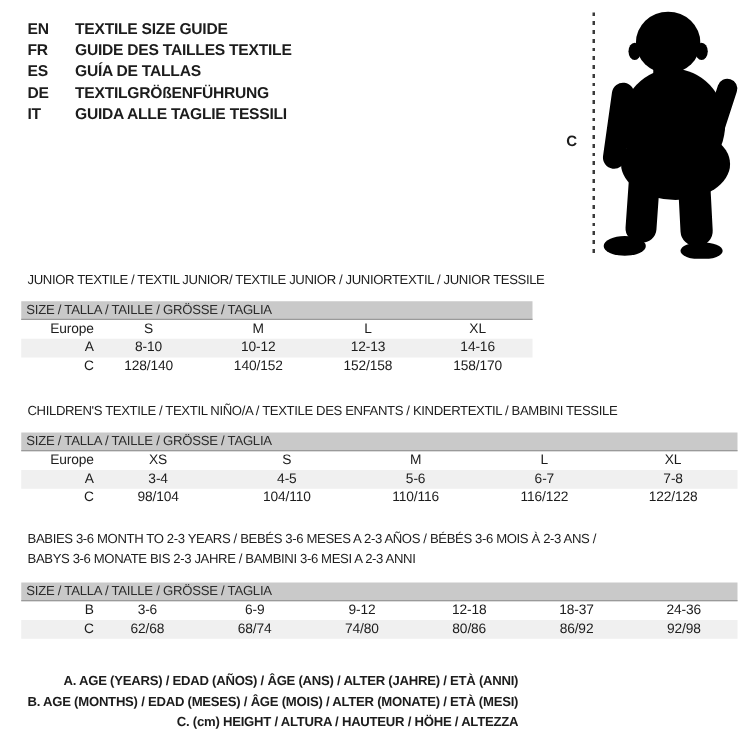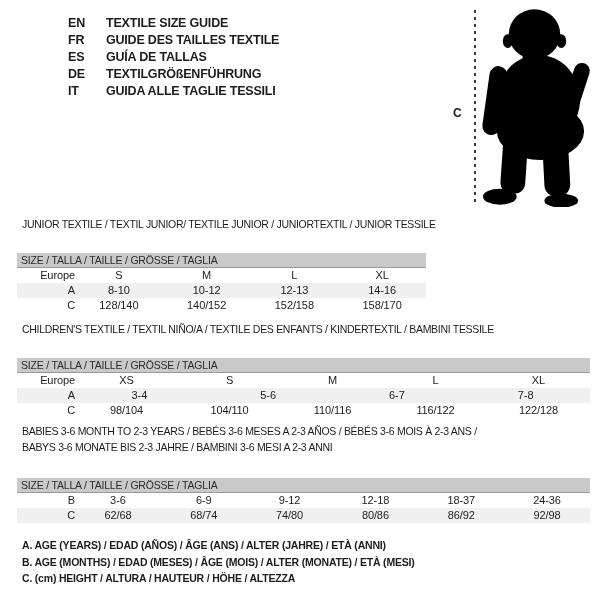--- a/index.html
+++ b/index.html
@@ -3,47 +3,47 @@
 <meta charset="utf-8">
 <style>
   html,body{margin:0;padding:0;background:#fff;}
   .canvas{
     position:relative;width:600px;height:600px;background:#fff;overflow:hidden;
     font-family:"Liberation Sans","DejaVu Sans",sans-serif;color:var(--text,#1c1c1c);
   }
   
   .langs{position:absolute;left:22px;top:15px;}
   .lang-row{display:flex;height:17px;line-height:17px;font-size:12.5px;font-weight:bold;letter-spacing:-0.2px;}
-  .lang-row .code{width:38px;margin-left:46px;}
+  .lang-row .code{width:38px;}
   
   .measure-line{
     position:absolute;left:474px;top:10px;width:2px;height:196px;
     background:repeating-linear-gradient(to bottom,#3a3a3a 0 3px,transparent 3px 7px);
   }
   .measure-label{position:absolute;left:453px;top:106px;font-size:12px;font-weight:bold;}
   .baby{position:absolute;left:478px;top:8px;width:114px;height:199px;}
   
   .section{position:absolute;left:17px;}
   .s1{top:216px;width:409px;}
   .s2{top:321px;width:573px;}
   .s3{top:423px;width:573px;}
   .sec-title{font-size:10.5px;font-weight:normal;line-height:16px;letter-spacing:-0.3px;white-space:nowrap;padding-left:5px;}
   .sec-gap{height:9px;}
   .s3 .sec-gap{height:11px;}
   .size-bar{
     height:14px;line-height:14px;background:var(--size-bar,#c9c9c9);
     border-bottom:1px solid var(--size-bar-border,#9a9a9a);
-    font-size:10.5px;color:#2b2b2b;padding-left:4px;letter-spacing:-0.2px;margin-top:12px;
+    font-size:10.5px;color:#2b2b2b;padding-left:4px;letter-spacing:-0.2px;
   }
   .trow{display:flex;height:15px;line-height:15px;font-size:11px;letter-spacing:-0.1px;}
   .trow.shaded{background:var(--shaded-row,#f0f0f0);}
   .trow .lbl{width:54px;padding-left:4px;text-align:right;}
   .trow .cell{flex:1;text-align:center;}
   
-  .notes{position:absolute;left:22px;top:537px;}
+  .notes{position:absolute;left:22px;top:537px;text-align:right;}
   .note{height:16.5px;line-height:16.5px;font-size:10.5px;font-weight:bold;letter-spacing:-0.2px;white-space:nowrap;}
 </style>
 </head>
 <body>
 
 <div class="canvas" style="--size-bar: #c9c9c9; --size-bar-border: #9a9a9a; --shaded-row: #f0f0f0; --text: #1c1c1c;">
 
   <div class="langs">
     <div class="lang-row">
       <span class="code">EN</span>
@@ -125,20 +125,21 @@
           <span class="lbl">Europe</span>
           <span class="cell">XS</span>
           <span class="cell">S</span>
           <span class="cell">M</span>
           <span class="cell">L</span>
           <span class="cell">XL</span>
         </div>
         <div class="trow shaded">
           <span class="lbl">A</span>
           <span class="cell">3-4</span>
+          <span class="cell">4-5</span>
           <span class="cell">5-6</span>
           <span class="cell">6-7</span>
           <span class="cell">7-8</span>
         </div>
         <div class="trow">
           <span class="lbl">C</span>
           <span class="cell">98/104</span>
           <span class="cell">104/110</span>
           <span class="cell">110/116</span>
           <span class="cell">116/122</span>

